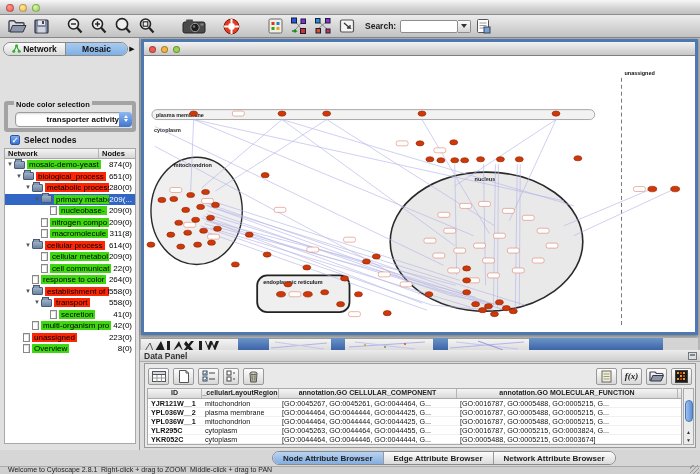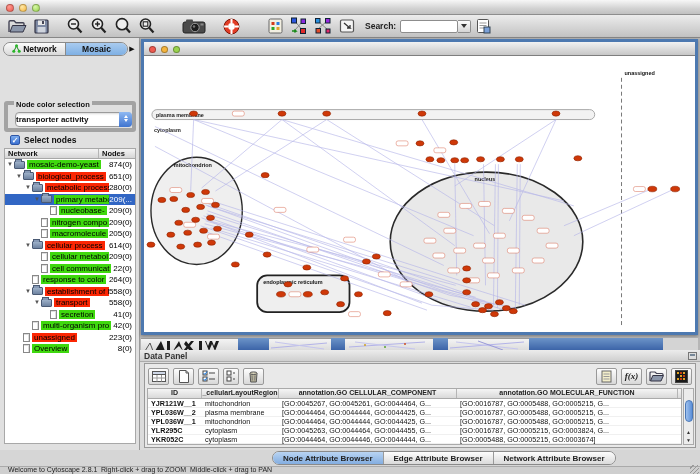--- a/index.html
+++ b/index.html
@@ -40,21 +40,21 @@
   .ctab{flex:1;display:flex;align-items:center;justify-content:center;font-size:8.5px;font-weight:bold;
     background:linear-gradient(#fbfbfb,#d9d9d9);border-right:1px solid #8a8a8a;gap:2px;}
   .ctab:last-child{border-right:none;}
   .ctab.active{background:linear-gradient(#a9cbef,#7fb0e4);}
   .ctabarrow{width:8px;font-size:7px;color:#111;text-align:center;}
   .groupbox{position:absolute;left:4px;top:63px;width:132px;height:31px;border:4px solid #a3a3a3;
     border-radius:3px;}
   .grouplbl{position:absolute;left:6px;top:-5px;background:#e0e0e0;padding:0 2px;font-size:7.5px;font-weight:bold;}
   .combo{position:absolute;left:7px;top:7px;width:117px;height:15px;background:#fff;border:1px solid #9b9b9b;
     border-radius:4px;display:flex;align-items:center;box-shadow:inset 0 1px 2px rgba(0,0,0,.15);}
-  .combotext{flex:1;font-size:8px;font-weight:bold;text-align:left;color:#111;}
+  .combotext{flex:1;font-size:8px;font-weight:bold;text-align:right;color:#111;}
   .combostep{width:13px;height:15px;margin:-1px -1px -1px 0;border-radius:0 4px 4px 0;
     background:linear-gradient(#8fb9f2,#3f74d0);display:flex;flex-direction:column;align-items:center;justify-content:center;gap:1px;}
   .stepup{border:2.5px solid transparent;border-bottom:3px solid #fff;margin-top:-2px;}
   .stepdn{border:2.5px solid transparent;border-top:3px solid #fff;}
   .checkrow{position:absolute;left:10px;top:97px;display:flex;align-items:center;gap:4px;}
   .checkbox{width:10px;height:10px;border-radius:2px;background:linear-gradient(#7aabee,#3a6fd0);
     border:1px solid #2d55a5;color:#fff;font-size:8px;line-height:9px;text-align:center;font-weight:bold;}
   .checklbl{font-size:8.5px;font-weight:bold;}
   .treehead{position:absolute;left:4px;top:110px;width:132px;height:11px;display:flex;
     background:linear-gradient(#f4f4f4,#d6d6d6);border:1px solid #a8a8a8;font-size:7.5px;font-weight:bold;}
@@ -336,21 +336,21 @@
           <span class="tri"></span>
           <span class="file"></span>
           <span class="tlab green">nitrogen compo</span>
           <span class="tcnt">209(0)</span>
         </div>
         <div class="trow">
           <span class="ind" style="width: 29px;"></span>
           <span class="tri"></span>
           <span class="file"></span>
           <span class="tlab green">macromolecule</span>
-          <span class="tcnt">205(0)</span>
+          <span class="tcnt">311(8)</span>
         </div>
         <div class="trow">
           <span class="ind" style="width: 20px;"></span>
           <span class="tri">▼</span>
           <span class="fold"></span>
           <span class="tlab red">cellular process</span>
           <span class="tcnt">614(0)</span>
         </div>
         <div class="trow">
           <span class="ind" style="width: 29px;"></span>

